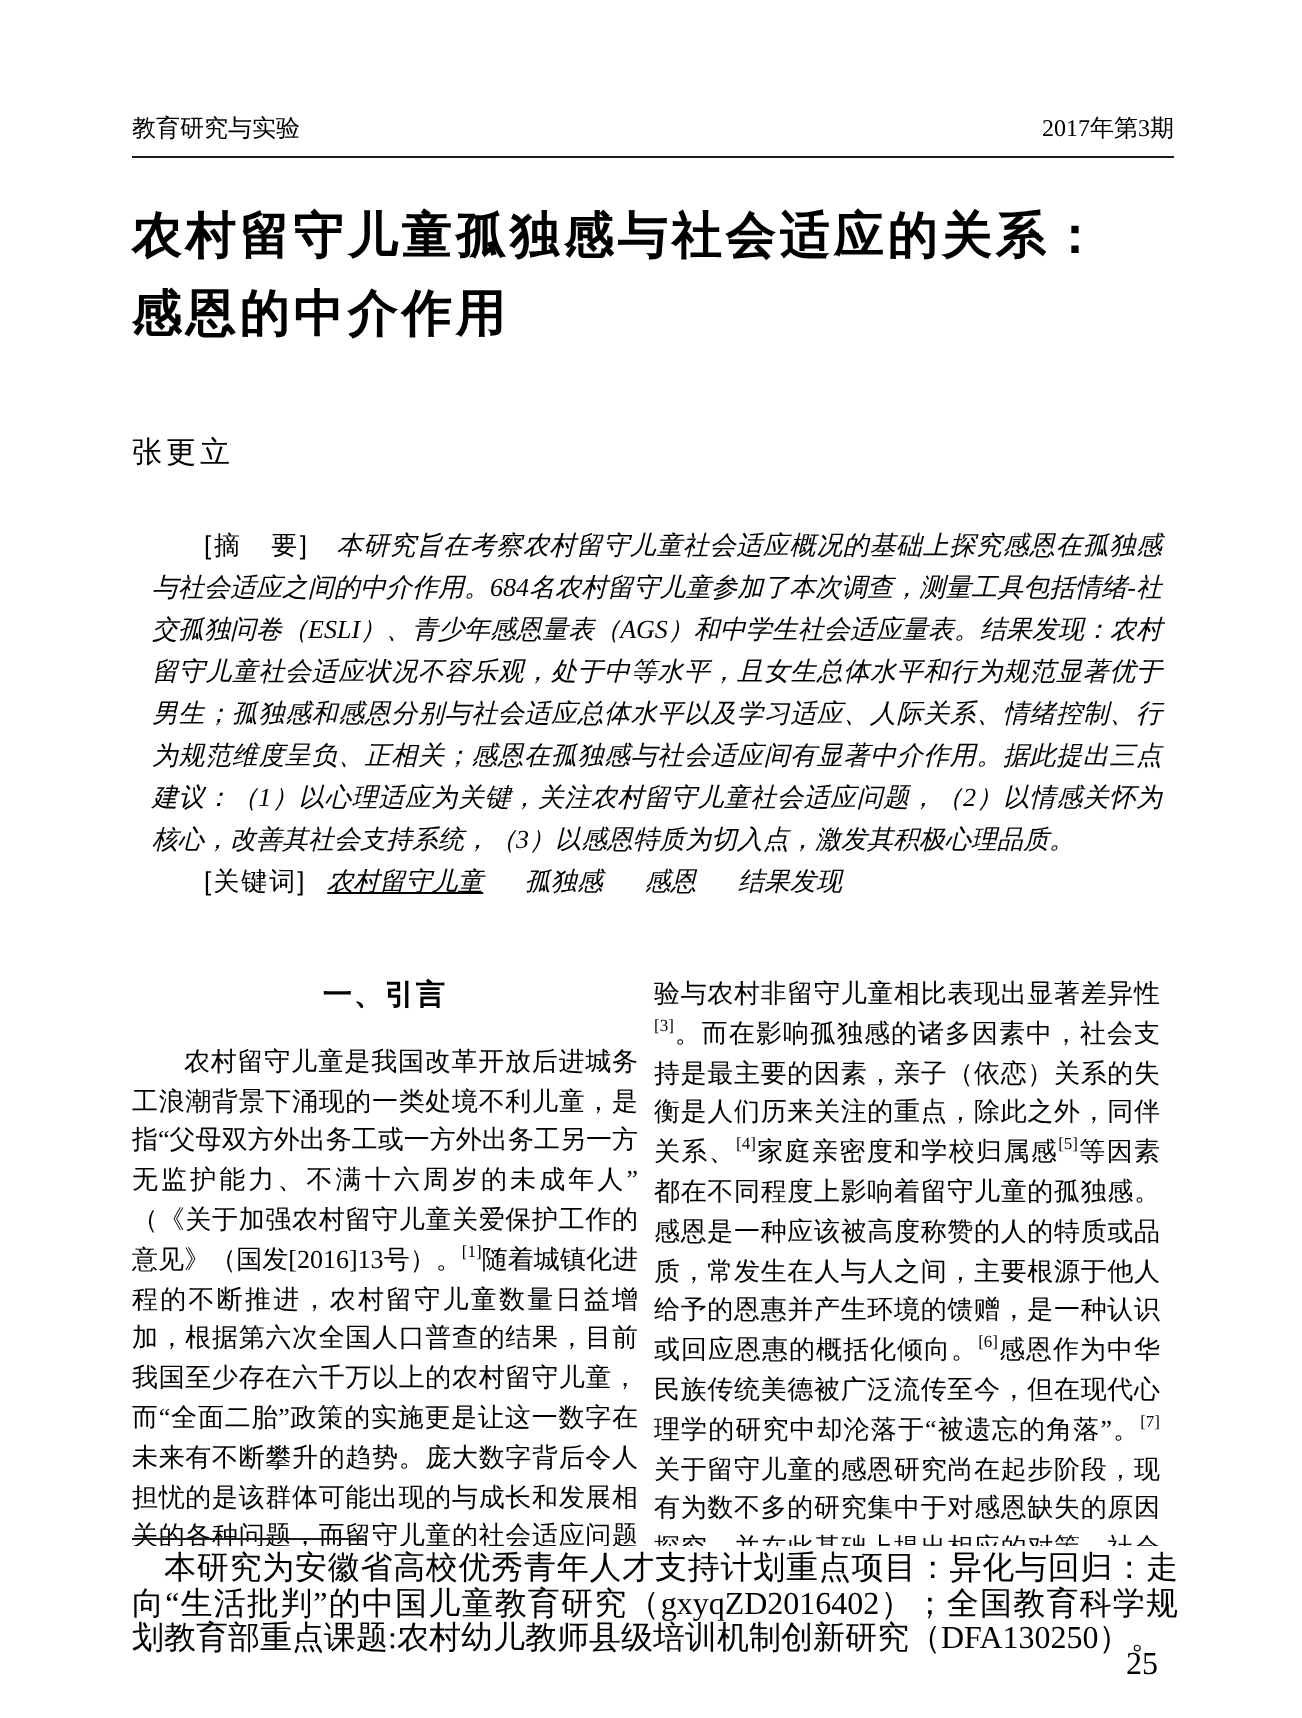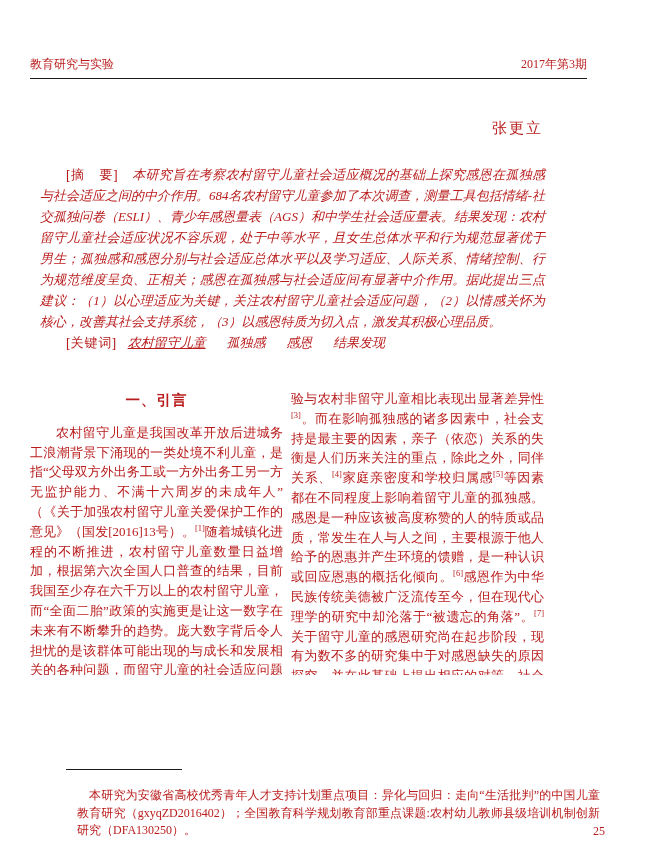--- a/index.html
+++ b/index.html
@@ -1,24 +1,24 @@
 <!DOCTYPE html>
 <html lang="zh"><head>
 <meta charset="utf-8">
 <style>
   html,body{margin:0;padding:0;background:#e9e9e9;}
   .page{
     position:relative;
     width:651px;height:859px;
     margin:0 auto;
     background:#ffffff;
-    color:#b91c1c;
+    color:#000000;
     font-family:"Liberation Serif","DejaVu Serif",serif;
     box-sizing:border-box;
-    padding:56px 64px 0 30px;
+    padding:56px 64px 0 66px;
     overflow:hidden;
   }
   
   .running-head{
     display:flex;justify-content:space-between;align-items:flex-end;
     font-size:12px;
     padding-bottom:5px;
     border-bottom:1.8px solid #1b1b1b;
   }
   
@@ -27,21 +27,20 @@
     font-family:"Liberation Sans","DejaVu Sans",sans-serif;
     font-weight:bold;
     font-size:25px;
     line-height:39px;
     letter-spacing:2px;
   }
   .article-title span{display:block;}
   
   .author{
     margin-top:40px;
-    text-align:right;
     padding-right:44px;
     font-size:15px;
     letter-spacing:2px;
   }
   
   .abstract-block{
     margin:26px 0 0 10px;
     width:505px;
     font-size:13px;
     line-height:21px;
@@ -81,39 +80,43 @@
   .col p{margin:0;}
   .para-indent{text-indent:2em;}
   sup{font-size:8.5px;line-height:0;vertical-align:super;}
   
   .footnote-divider{
     position:absolute;left:66px;top:769px;
     width:116px;border-top:1.6px solid #1b1b1b;
   }
   .footnote{
     position:absolute;left:66px;top:776px;
-    width:523px;margin:11px;
-    font-size:12px;line-height:17.5px;
+    width:523px;margin:0;
+    font-size:16px;line-height:17.5px;
     text-align:justify;text-indent:1em;
   }
   .page-number{
-    position:absolute;top:824px;right:46px;
-    font-size:12px;
+    position:absolute;top:824px;right:72px;
+    font-size:16px;
   }
 </style>
 </head>
 <body>
 
 <div class="page">
 
   <header class="running-head">
     <span>教育研究与实验</span>
     <span>2017年第3期</span>
   </header>
 
+  <h1 class="article-title">
+    <span>农村留守儿童孤独感与社会适应的关系：</span>
+    <span>感恩的中介作用</span>
+  </h1>
 
   <div class="author">张更立</div>
 
   <section class="abstract-block">
     <p class="abstract-para"><span class="inline-label">[摘　要]</span>　<span>本研究旨在考察农村留守儿童社会适应概况的基础上探究感恩在孤独感与社会适应之间的中介作用。684名农村留守儿童参加了本次调查，测量工具包括情绪-社交孤独问卷（ESLI）、青少年感恩量表（AGS）和中学生社会适应量表。结果发现：农村留守儿童社会适应状况不容乐观，处于中等水平，且女生总体水平和行为规范显著优于男生；孤独感和感恩分别与社会适应总体水平以及学习适应、人际关系、情绪控制、行为规范维度呈负、正相关；感恩在孤独感与社会适应间有显著中介作用。据此提出三点建议：（1）以心理适应为关键，关注农村留守儿童社会适应问题，（2）以情感关怀为核心，改善其社会支持系统，（3）以感恩特质为切入点，激发其积极心理品质。</span></p>
     <p class="keywords-row"><span class="inline-label">[关键词]</span><span><span class="kw">农村留守儿童</span><span class="kw">孤独感</span><span class="kw">感恩</span><span class="kw">结果发现</span></span></p>
   </section>
 
   <div class="body-columns">
     <div class="col">

